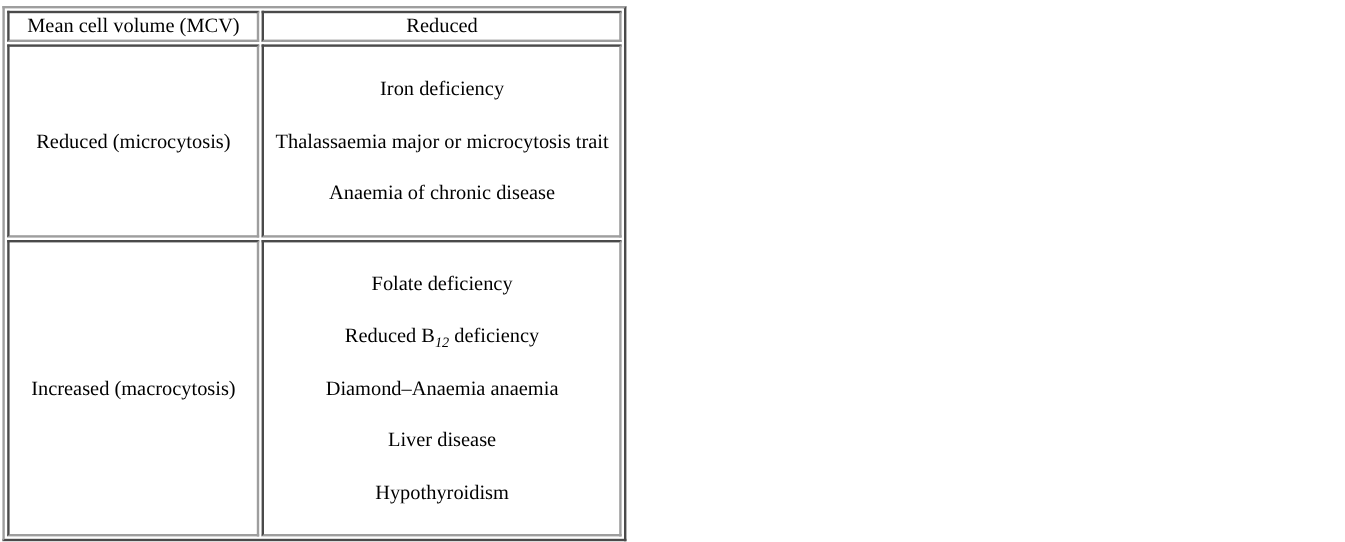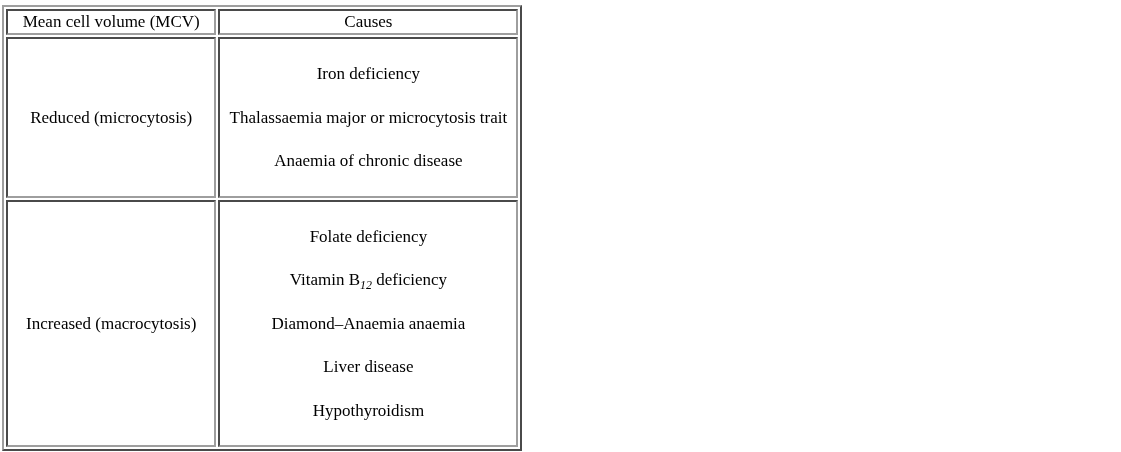--- a/index.html
+++ b/index.html
@@ -50,21 +50,21 @@
   }
 </style>
 </head>
 <body>
 
 <div class="canvas">
   <table class="mcv-table">
     <thead>
       <tr>
         <th class="col-mcv">Mean cell volume (MCV)</th>
-        <th class="col-causes">Causes</th>
+        <th class="col-causes">Reduced</th>
       </tr>
     </thead>
     <tbody>
 
       <tr>
         <td class="col-mcv">
           <p class="nomargin">Reduced (microcytosis)</p>
         </td>
         <td class="col-causes">
           <p>Iron deficiency</p>
@@ -72,21 +72,21 @@
           <p>Anaemia of chronic disease</p>
         </td>
       </tr>
 
       <tr>
         <td class="col-mcv">
           <p class="nomargin">Increased (macrocytosis)</p>
         </td>
         <td class="col-causes">
           <p>Folate deficiency</p>
-          <p><span>Vitamin B</span><sub>12</sub><span> deficiency</span></p>
+          <p><span>Reduced B</span><sub>12</sub><span> deficiency</span></p>
           <p>Diamond–Anaemia anaemia</p>
           <p>Liver disease</p>
           <p>Hypothyroidism</p>
         </td>
       </tr>
 
     </tbody>
   </table>
 </div>
 

